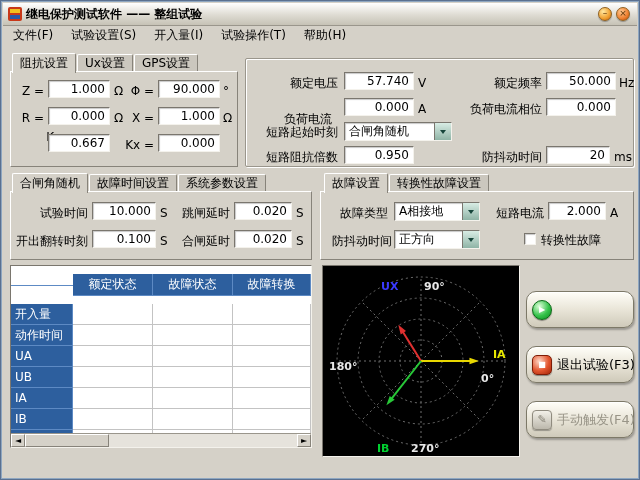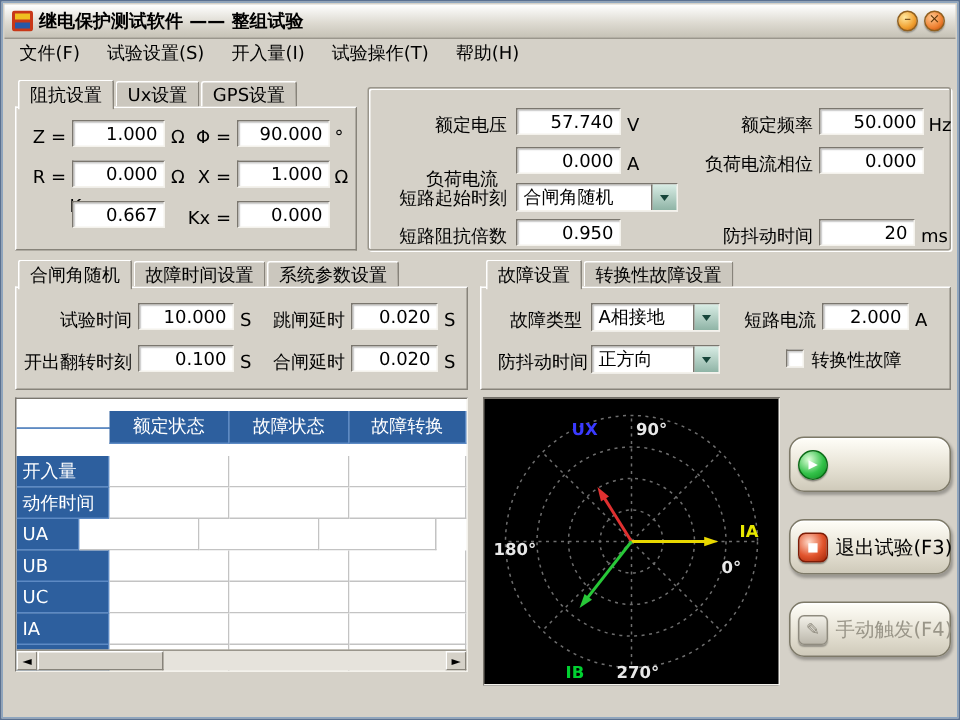--- a/index.html
+++ b/index.html
@@ -217,33 +217,27 @@
           <div class="tcell data" style="width: 80px;"></div>
           <div class="tcell data" style="width: 78px;"></div>
         </div>
         <div class="trow">
           <div class="tcell blue label" style="width: 62px;">动作时间</div>
           <div class="tcell data" style="width: 80px;"></div>
           <div class="tcell data" style="width: 80px;"></div>
           <div class="tcell data" style="width: 78px;"></div>
         </div>
         <div class="trow">
-          <div class="tcell blue label" style="width: 42px;">UA</div>
+          <div class="tcell blue label" style="width: 62px;">UA</div>
           <div class="tcell data" style="width: 80px;"></div>
           <div class="tcell data" style="width: 80px;"></div>
           <div class="tcell data" style="width: 78px;"></div>
         </div>
         <div class="trow">
           <div class="tcell blue label" style="width: 62px;">UB</div>
-          <div class="tcell data" style="width: 80px;"></div>
-          <div class="tcell data" style="width: 80px;"></div>
-          <div class="tcell data" style="width: 78px;"></div>
-        </div>
-        <div class="trow">
-          <div class="tcell blue label" style="width: 62px;">UC</div>
           <div class="tcell data" style="width: 80px;"></div>
           <div class="tcell data" style="width: 80px;"></div>
           <div class="tcell data" style="width: 78px;"></div>
         </div>
         <div class="trow">
           <div class="tcell blue label" style="width: 62px;">IA</div>
           <div class="tcell data" style="width: 80px;"></div>
           <div class="tcell data" style="width: 80px;"></div>
           <div class="tcell data" style="width: 78px;"></div>
         </div>

